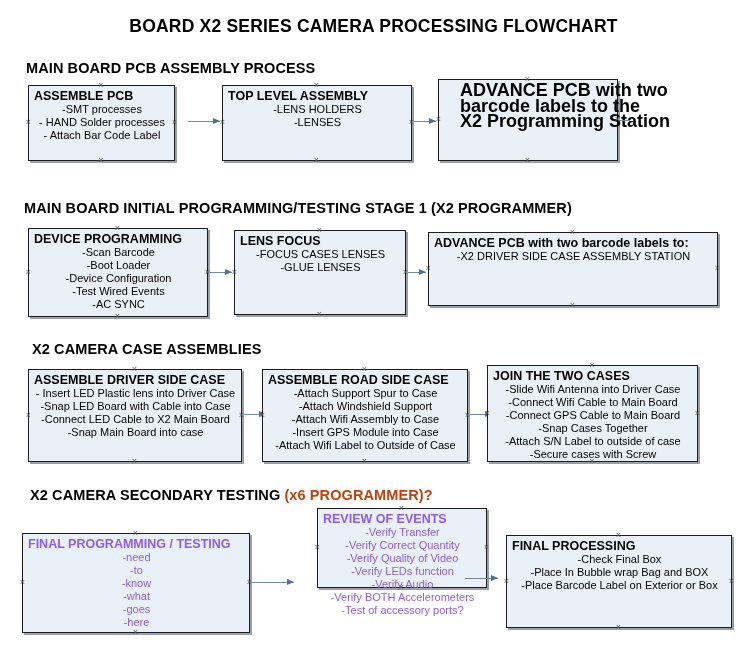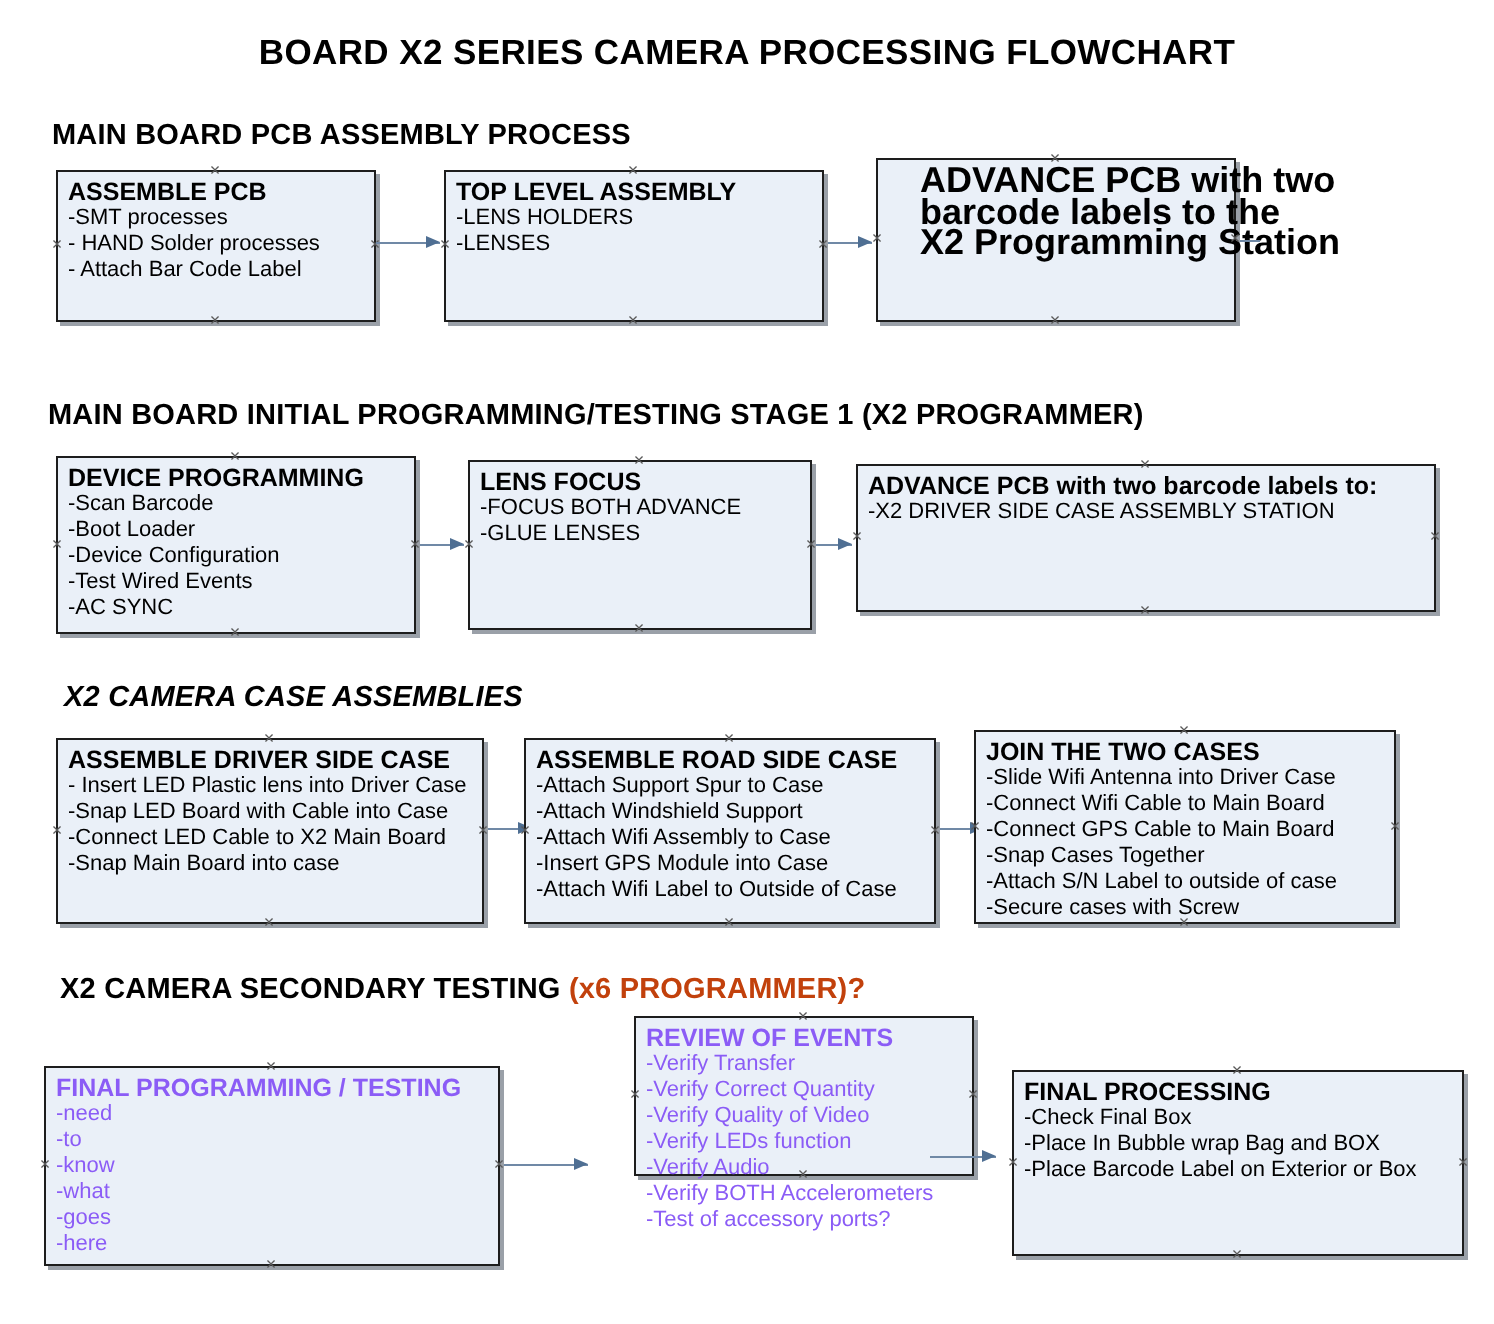--- a/index.html
+++ b/index.html
@@ -48,20 +48,21 @@
   .box .b-title {
     font-size: 12.5px;
     font-weight: bold;
     line-height: 14px;
     white-space: nowrap;
   }
   .box .b-line {
     font-size: 11px;
     line-height: 13.2px;
     white-space: nowrap;
+    text-align: center;
   }
   .box.tight .b-line { line-height: 13px; }
   .box.big-title .b-title { font-size: 18px; line-height: 15.5px; margin-left: 16px; }
 
   
   .box.red .b-title, .box.red .b-line { color: #8b5cf6; }
 
   
   .handle {
     position: absolute;
@@ -111,21 +112,21 @@
 <body>
 
 <div class="canvas">
 
   <div class="doc-title">BOARD X2  SERIES CAMERA PROCESSING FLOWCHART</div>
 
   <div class="section-title" style="left:26px; top:60px;">
     <span>MAIN BOARD PCB ASSEMBLY PROCESS</span>
   </div>
 
-  <div class="box tight" style="left:28px; top:85px; width:160px; height:76px;">
+  <div class="box tight" style="left:28px; top:85px; width:147px; height:76px;">
     <div class="b-inner">
       <div class="b-title">ASSEMBLE PCB</div>
       <div class="b-line">-SMT processes</div>
       <div class="b-line">- HAND Solder processes</div>
       <div class="b-line">- Attach Bar Code Label</div>
     </div>
     <span class="handle h-l"></span>
     <span class="handle h-r"></span>
     <span class="handle h-t"></span>
     <span class="handle h-b"></span>
@@ -187,21 +188,21 @@
   </div>
 
   <div class="arrow" style="left:210px; top:268px; width:22px;">
     <span class="shaft"></span>
       <span class="head"></span>
   </div>
 
   <div class="box tight" style="left:234px; top:230px; width:172px; height:85px;">
     <div class="b-inner">
       <div class="b-title">LENS FOCUS</div>
-      <div class="b-line">-FOCUS BOTH ADVANCE</div>
+      <div class="b-line">-FOCUS CASES LENSES</div>
       <div class="b-line">-GLUE LENSES</div>
     </div>
     <span class="handle h-l"></span>
     <span class="handle h-r"></span>
     <span class="handle h-t"></span>
     <span class="handle h-b"></span>
   </div>
 
   <div class="arrow" style="left:408px; top:268px; width:18px;">
     <span class="shaft"></span>
@@ -212,21 +213,21 @@
     <div class="b-inner">
       <div class="b-title">ADVANCE PCB with two barcode labels to:</div>
       <div class="b-line">-X2 DRIVER  SIDE  CASE  ASSEMBLY STATION</div>
     </div>
     <span class="handle h-l"></span>
     <span class="handle h-r"></span>
     <span class="handle h-t"></span>
     <span class="handle h-b"></span>
   </div>
 
-  <div class="section-title" style="left:32px; top:341px;font-style:italic;">
+  <div class="section-title" style="left:32px; top:341px;">
     <span>X2 CAMERA CASE ASSEMBLIES</span>
   </div>
 
   <div class="box tight" style="left:28px; top:369px; width:214px; height:93px;">
     <div class="b-inner">
       <div class="b-title">ASSEMBLE DRIVER SIDE CASE</div>
       <div class="b-line">- Insert LED Plastic lens into Driver Case</div>
       <div class="b-line">-Snap LED Board with Cable into Case</div>
       <div class="b-line">-Connect LED Cable to X2 Main Board</div>
       <div class="b-line">-Snap Main Board into case</div>

